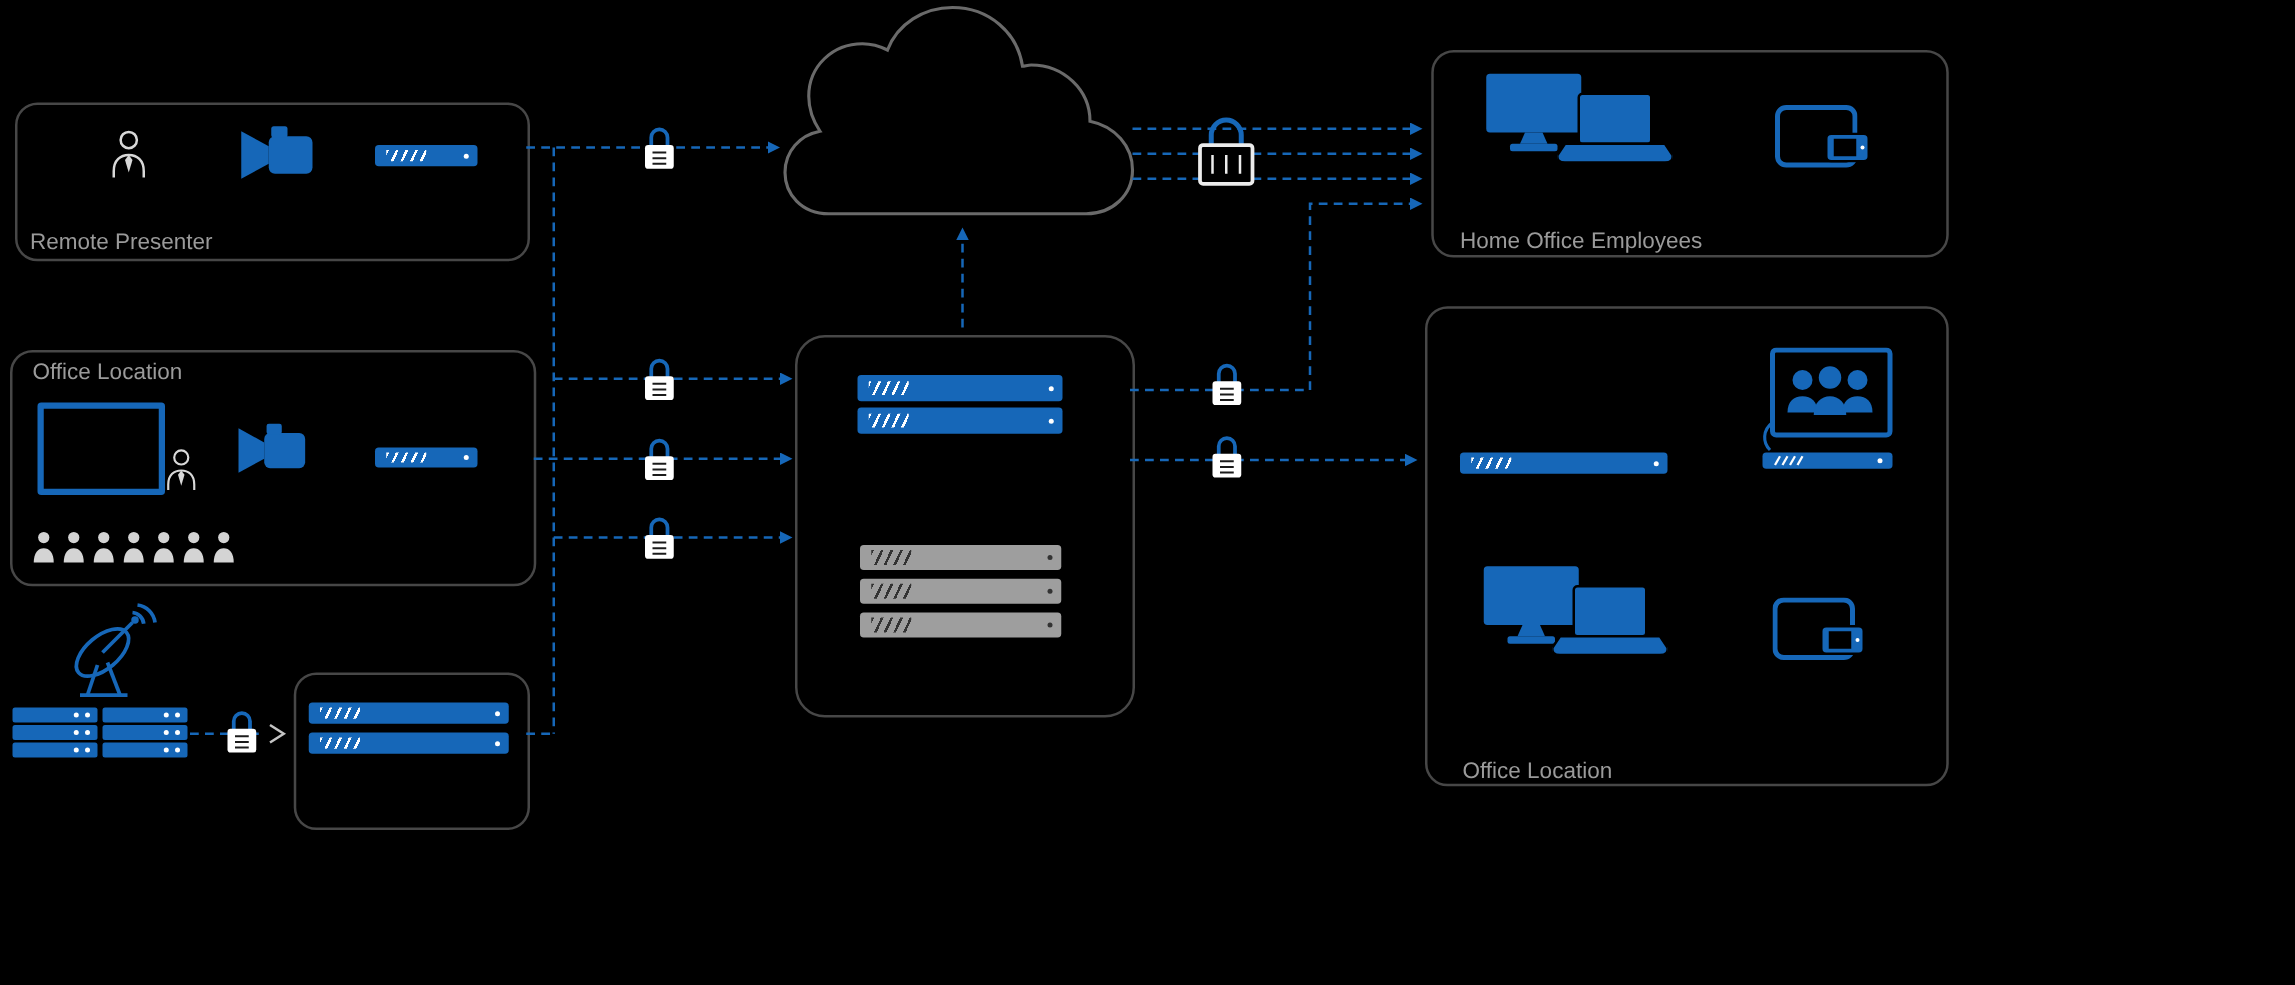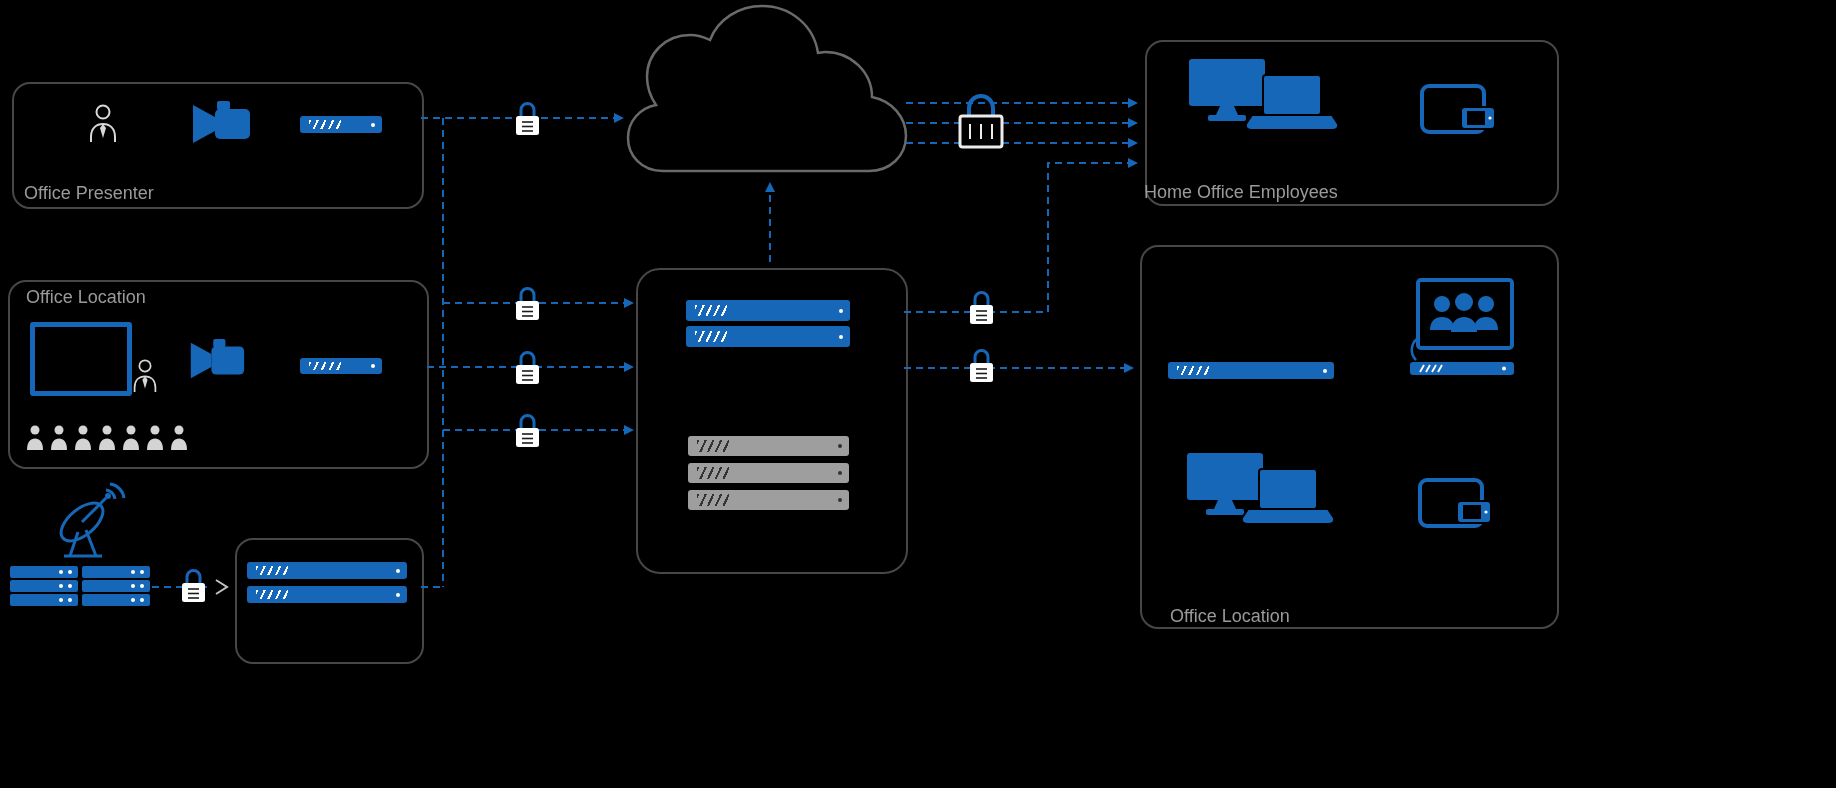--- a/index.html
+++ b/index.html
@@ -23,31 +23,31 @@
   #overlay{position:absolute;left:0;top:0;z-index:5;pointer-events:none;}
   .lock{position:absolute;z-index:6;}
   .cloudwrap{position:absolute;z-index:4;}
 </style>
 </head>
 <body>
 
 <div id="canvas">
 
   <div class="box" style="left:12px;top:82px;width:408px;height:123px;"></div>
-  <div class="label" style="left:24px;top:183px;">Office Presenter</div>
+  <div class="label" style="left:24px;top:183px;">Remote Presenter</div>
 
   <div class="box" style="left:8px;top:280px;width:417px;height:185px;"></div>
   <div class="label" style="left:26px;top:287px;">Office Location</div>
 
   <div class="box" style="left:235px;top:538px;width:185px;height:122px;"></div>
 
   <div class="box" style="left:636px;top:268px;width:268px;height:302px;border-radius:24px;"></div>
 
   <div class="box" style="left:1145px;top:40px;width:410px;height:162px;"></div>
-  <div class="label" style="left:1144px;top:182px;">Home Office Employees</div>
+  <div class="label" style="left:1168px;top:182px;">Home Office Employees</div>
 
   <div class="box" style="left:1140px;top:245px;width:415px;height:380px;"></div>
   <div class="label" style="left:1170px;top:606px;">Office Location</div>
 
   <svg class="cloudwrap" style="left:620px;top:2px;" width="296" height="180" viewBox="0 0 296 180">
     <path d="M43 169 C21 169 8 153 8 136 C8 119 20 106 36 103 C30 94 27 85 27 75 C27 51 46 33 70 33 C77 33 84 35 90 38 C98 17 119 4 142 4 C171 4 194 24 198 51 C200 51 202 50 205 50 C231 50 252 70 252 95 C272 99 286 115 286 134 C286 154 270 169 249 169 Z" fill="#000" stroke="#6A6A6A" stroke-width="2.5"></path>
   </svg>
 
   <svg id="overlay" width="1836" height="788" viewBox="0 0 1836 788">
     <defs>

